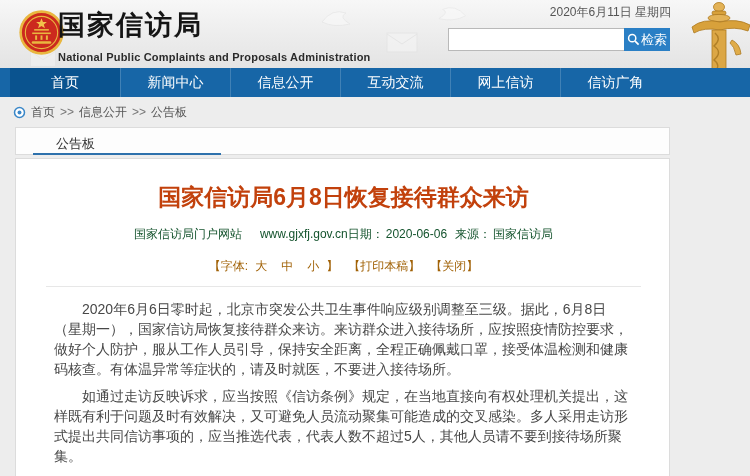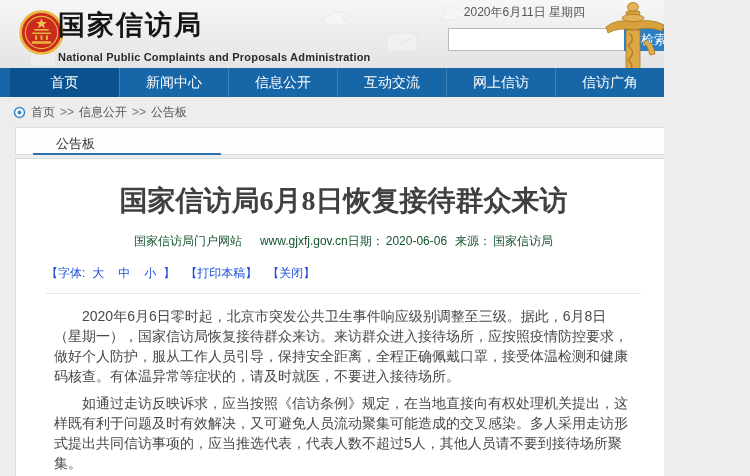--- a/index.html
+++ b/index.html
@@ -2,21 +2,21 @@
 <html><head>
 <meta charset="utf-8">
 <style>
   * { box-sizing: border-box; }
   html,body { margin:0; padding:0; }
   body {
     width:750px; height:476px; overflow:hidden;
     font-family:"Liberation Sans","DejaVu Sans",sans-serif;
     background:#ededed;
   }
-  .page { position:relative; width:664px; height:476px; background:#ededed; overflow:hidden; }
+  .page { position:relative; width:750px; height:476px; background:#ededed; overflow:hidden; }
 
   
   .header {
     position:relative; height:68px; overflow:hidden;
     background:linear-gradient(180deg,#f7f7f7 0%,#ececec 55%,#e4e4e4 100%);
   }
   .watermark { position:absolute; opacity:.55; }
   .emblem-wrap { position:absolute; left:18px; top:9px; cursor:pointer; }
   .brand-text { position:absolute; left:58px; top:11px; cursor:pointer; }
   .site-title { font-size:27px; font-weight:bold; color:#151515; letter-spacing:2px; line-height:1.05; }
@@ -51,29 +51,29 @@
 
   
   .main { margin-left:15px; width:655px; }
   .tab-box { position:relative; background:#fdfdfd; border:1px solid #dcdcdc; height:28px; }
   .tab-label { position:absolute; left:40px; top:7px; font-size:13px; color:#333; cursor:pointer; }
   .tab-underline { position:absolute; left:17px; bottom:-1px; width:188px; height:2px; background:#2e71ac; }
   .article-box {
     background:#fff; border:1px solid #dcdcdc; margin-top:3px;
     height:322px; padding:14px 28px 0 30px;
   }
-  .article-title { margin:9px 0 0; text-align:center; font-size:28px; font-weight:bold; color:#404040;font-family:Liberation Serif, serif; }
+  .article-title { margin:9px 0 0; text-align:center; font-size:23px; font-weight:bold; color:#c2410c; }
   .article-meta { margin-top:13px; text-align:center; font-size:12px; color:#14532d; }
   .meta-site { margin-right:18px; }
   .meta-date { margin:0 4px 0 2px; }
   .meta-src-label { margin-left:4px; }
   .meta-source { margin-left:2px; }
   .article-controls {
-    margin-top:15px; padding-bottom:11px; 
-    font-size:12px; color:#1d4ed8; border-bottom:1px solid #e7e7e7;
+    margin-top:15px; padding-bottom:11px; text-align:center;
+    font-size:12px; color:#a16207; border-bottom:1px solid #e7e7e7;
   }
   .ctrl { cursor:pointer; }
   .ctrl.size { margin:0 7px; }
   .ctrl.group { margin-left:10px; }
   .article-body { margin-top:12px; font-size:14px; line-height:20px; color:#484848; }
   .article-body p { margin:0 8px 7px; text-indent:2em; }
 </style>
 </head>
 <body>
 

